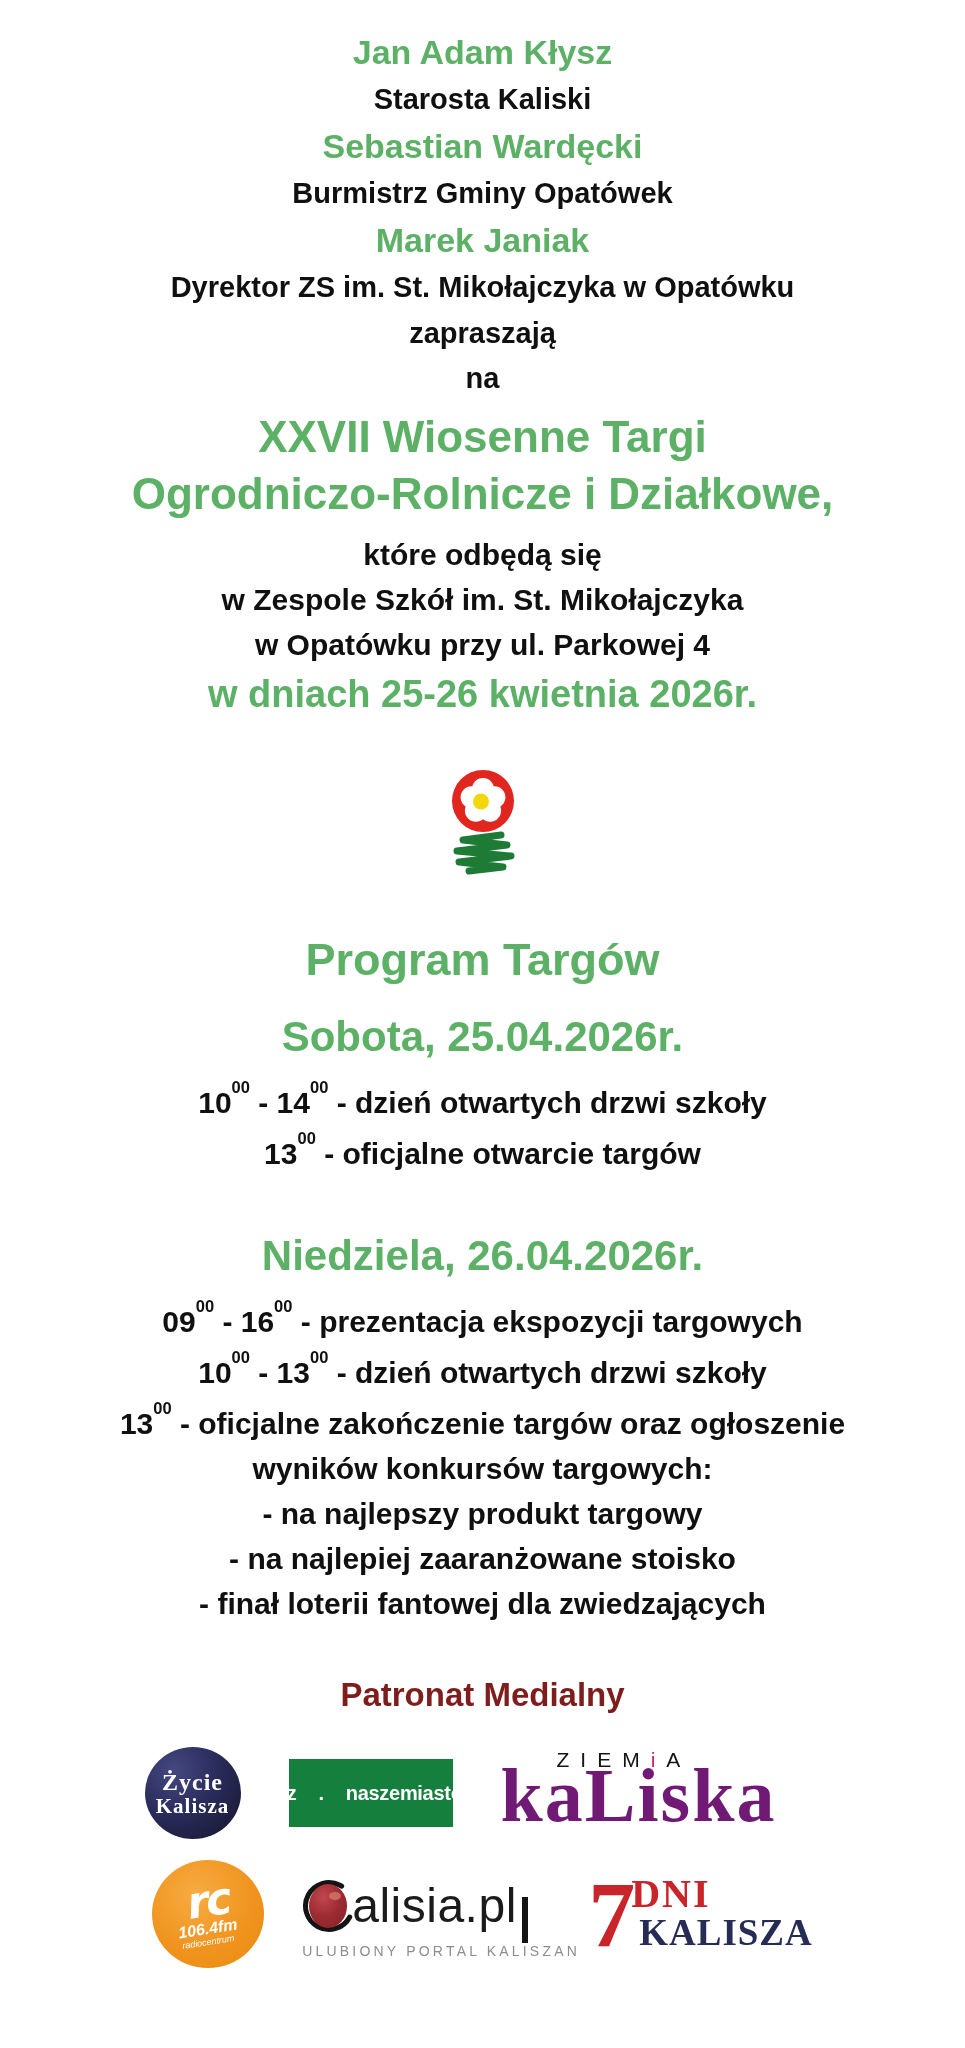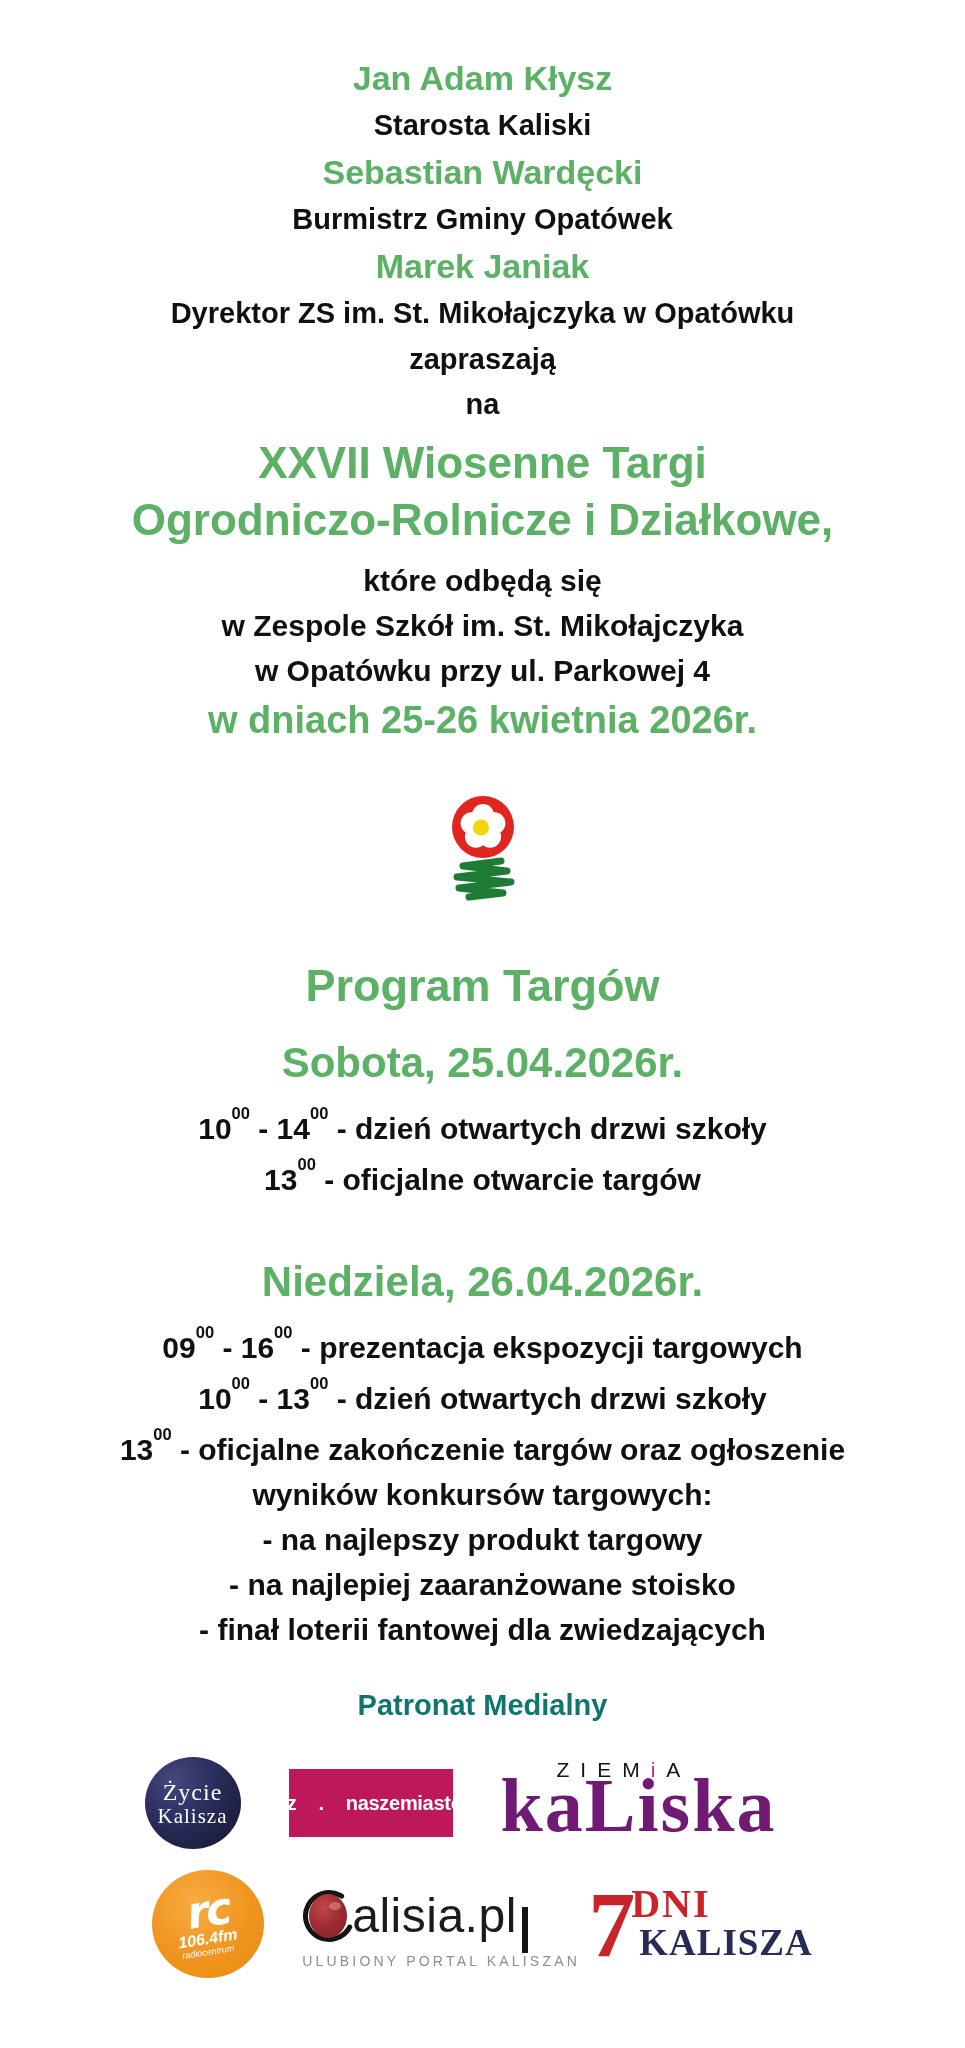--- a/index.html
+++ b/index.html
@@ -2,21 +2,21 @@
 <html><head>
 <meta charset="utf-8">
 <style>
   * { margin:0; padding:0; box-sizing:border-box; }
   html,body { background:#ffffff; }
   body {
     width:965px; height:2048px; overflow:hidden;
     font-family:"Liberation Sans", sans-serif;
     font-weight:bold; color:#101010;
   }
-  .poster { width:965px; height:1520px; padding-top:54px; text-align:center; }
+  .poster { width:965px; height:1520px; padding-top:28px; text-align:center; }
 
   .person-name { font-size:34px; line-height:48px; color:#5CB166; }
   .person-role { font-size:29px; line-height:46px; color:#101010; }
   .invite-line { font-size:29px; line-height:46px; }
   .na-line     { font-size:29px; line-height:44px; }
 
   .event-title { font-size:44px; line-height:57px; color:#5CB166; }
   .event-title-block { margin-top:8px; }
   .detail-block { margin-top:10px; }
   .detail-line { font-size:30px; line-height:45px; }
@@ -25,39 +25,39 @@
   .flower-wrap { margin-top:46px; height:114px; }
 
   .program-title { font-size:45px; line-height:58px; color:#5CB166; margin-top:50px; }
   .program-days { width:830px; margin:0 auto; }
   .day { margin-top:24px; }
   .day + .day { margin-top:56px; }
   .day-heading { font-size:42px; line-height:47px; color:#5CB166; margin-bottom:14px; font-weight:bold; }
   .sched { font-size:30px; line-height:45px; color:#101010; }
   .sched sup { font-size:0.55em; position:relative; top:-0.55em; letter-spacing:0; }
 
-  .patronat-title { font-size:29px; line-height:42px; color:#0f766e; margin-top:32px; }
+  .patronat-title { font-size:33px; line-height:42px; color:#7f1d1d; margin-top:48px; }
 
   .logo-row { display:flex; justify-content:center; align-items:center; }
   .logo-row-1 { margin-top:30px; gap:48px; }
   .logo-row-2 { margin-top:20px; gap:38px; }
 
   
   .zycie-logo {
     width:96px; height:92px; border-radius:50%;
     background: radial-gradient(circle at 30% 25%, #45487F 0%, #2A2C5C 45%, #16172F 95%);
-    color:#fff; font-family:"Liberation Serif", serif; font-weight:normal;
+    color:#fff; font-family:"Liberation Serif", serif; font-weight:bold;
     display:flex; flex-direction:column; justify-content:center; align-items:center;
   }
   .zycie-l1 { font-size:24px; line-height:26px; letter-spacing:1px; }
   .zycie-l2 { font-size:21px; line-height:23px; letter-spacing:1px; }
 
   
   .nasz-logo {
-    width:164px; height:68px; background:#be185d; color:#fff;
+    width:164px; height:68px; background:#15803d; color:#fff;
     display:flex; justify-content:center; align-items:center;
     font-size:20px; letter-spacing:-0.3px;gap:22px;
   }
   .nasz-reg { font-size:9px; align-self:flex-end; margin-bottom:15px; margin-left:1px; }
 
   
   .ziemia-logo { position:relative; width:320px; height:94px; text-align:left; }
   .ziemia-main {
     font-family:"Liberation Serif", serif; font-weight:bold;
     font-size:76px; line-height:98px; letter-spacing:2px; color:#701a75;

